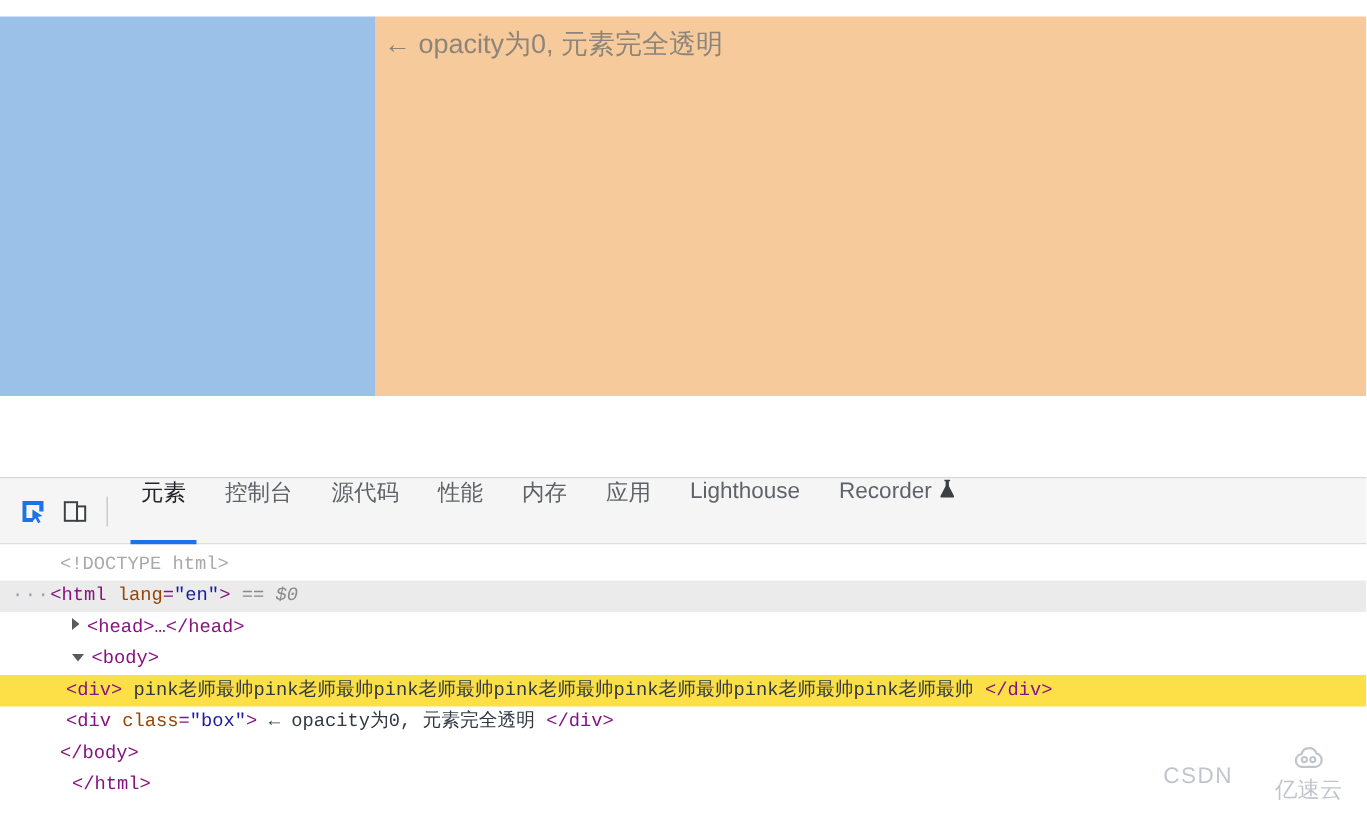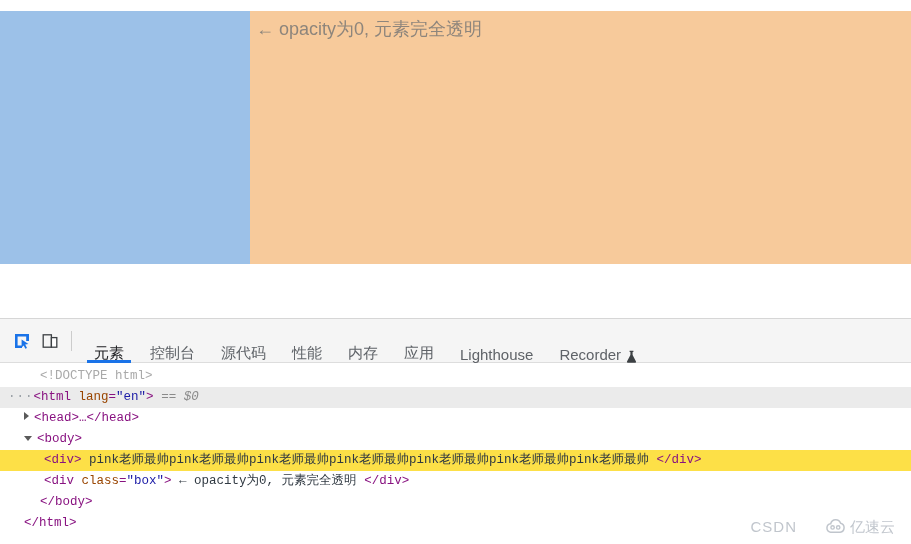--- a/index.html
+++ b/index.html
@@ -95,21 +95,21 @@
     background: #cccccc;
     margin: 0 9px 0 7px;
   }
   #tabs {
     display: flex;
     align-items: stretch;
     height: 44px;
   }
   .tab {
     display: flex;
-    align-items: flex-end;
+    align-items: flex-start;
     justify-content: center;
     gap: 5px;
     padding: 0 13px;
     font-size: 15px;
     color: #5f6368;
     cursor: pointer;
     position: relative;
     white-space: nowrap;
     font-family: "Liberation Sans", sans-serif;
   }
@@ -140,21 +140,21 @@
   }
   .dom-row {
     white-space: nowrap;
     padding-left: 8px;
     height: 21px;
     line-height: 21px;
     position: relative;
   }
   .dom-row.sel-gray { background: #ebebeb; }
   .dom-row.sel-blue { background: #fde047; }
-  .ind1 { padding-left: 24px; }
+  .ind1 { padding-left: 24px; margin-left: 24px; }
   .ind2 { padding-left: 40px; }
   .ind3 { padding-left: 44px; }
 
   .tok-punc   { color: #881280; }
   .tok-tag    { color: #881280; }
   .tok-attr   { color: #994500; }
   .tok-val    { color: #1a1aa6; }
   .tok-text   { color: #303942; }
   .tok-doctype{ color: #a9a9a9; }
   .tok-dollar { color: #8a8a8a; font-style: italic; }
@@ -197,20 +197,21 @@
     color: #b6bcc4;
     letter-spacing: 1px;
   }
   #wm-yisu {
     display: flex;
     align-items: center;
     gap: 3px;
     font-family: "Liberation Sans", sans-serif;
     font-size: 15px;
     color: #b6bcc4;
+    flex-direction: column;
   }
 </style>
 </head>
 <body>
 
 <div id="page-viewport">
   <div id="blocks-row">
     <div id="box-blue"></div>
     <div id="box-orange">
       <div id="box-orange-text">← opacity为0, 元素完全透明</div>

